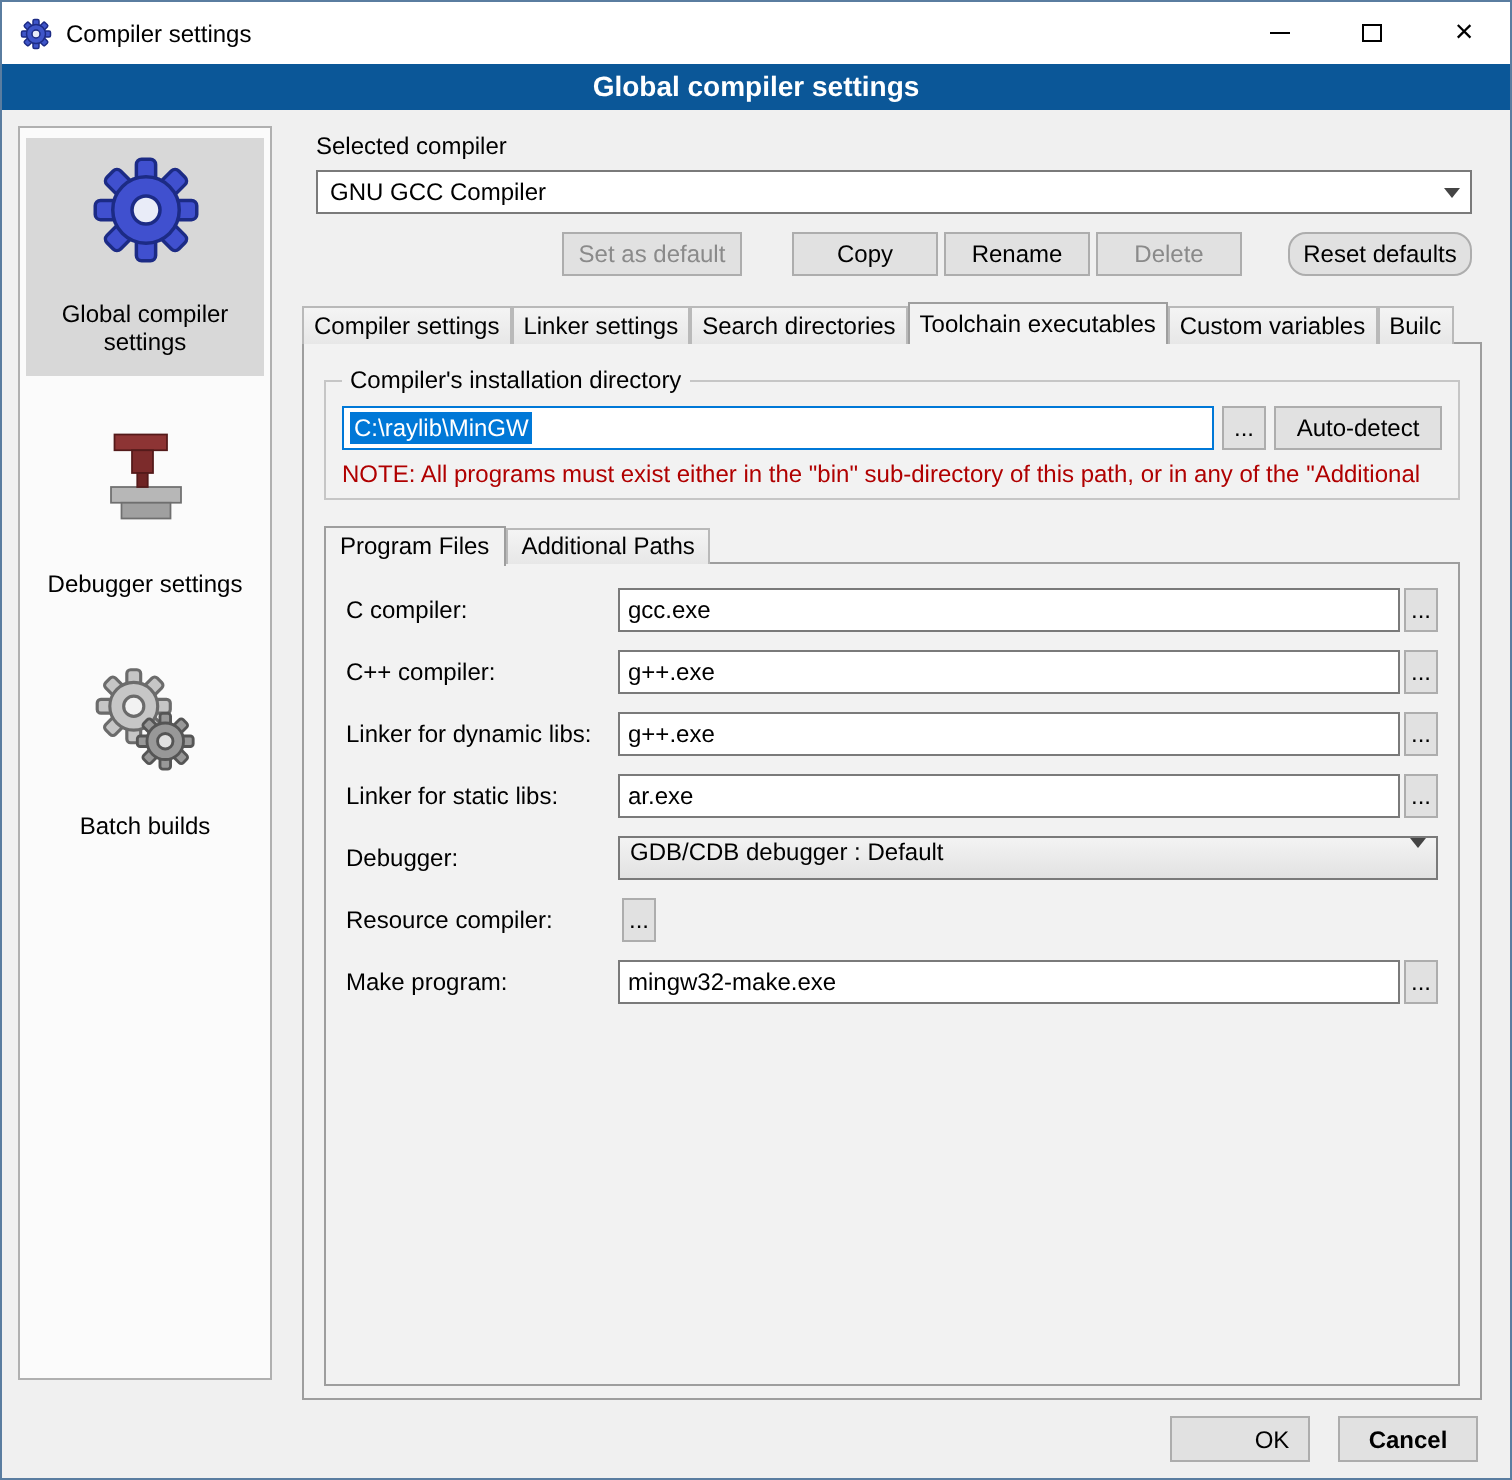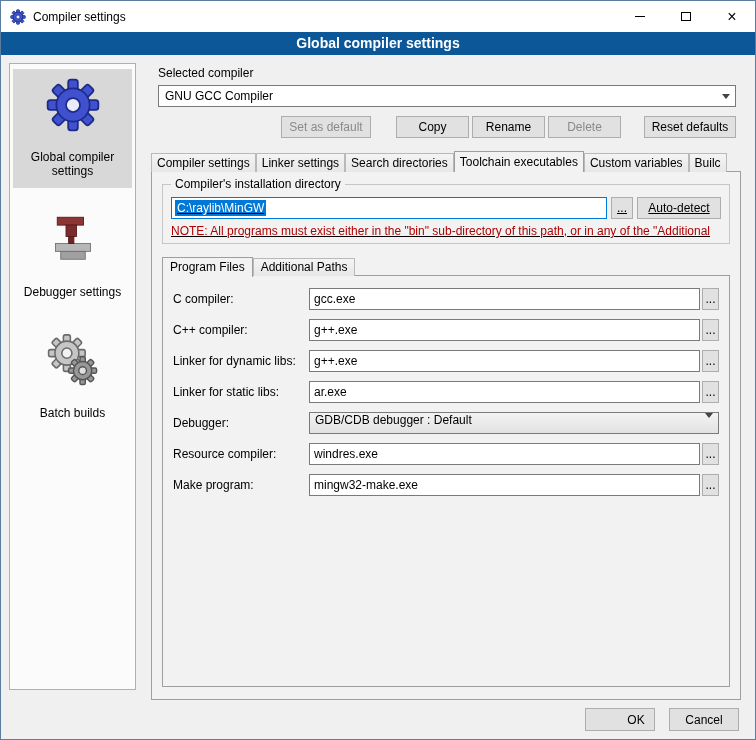--- a/index.html
+++ b/index.html
@@ -37,34 +37,34 @@
   .tri-down { width:0; height:0; border-left:4px solid transparent; border-right:4px solid transparent; border-top:5px solid #444; }
 
   .btn { background:#e1e1e1; border:1px solid #adadad; font-size:12px; height:22px; font-family:inherit; color:#000; }
   .btn.disabled { color:#8a8a8a; }
 
   .btn-row { margin:9px 0 0 7px; width:578px; display:flex; height:22px; }
   .b-setdefault { margin-left:123px; width:90px; }
   .b-copy { margin-left:25px; width:73px; }
   .b-rename { margin-left:3px; width:73px; }
   .b-delete { margin-left:3px; width:73px; }
-  .b-reset { margin-left:auto; width:92px; }
+  .b-reset { margin-left:auto; width:92px;border-radius:9px; }
 
   
   .tabbar { margin-top:13px; display:flex; align-items:flex-end; height:21px; position:relative; z-index:2; }
   .tabs-strip { flex:1; display:flex; align-items:flex-end; overflow:hidden; height:22px; }
   .tab { flex:0 0 auto; height:19px; line-height:18px; padding:0 5px; background:linear-gradient(#f4f4f4,#e7e7e7); border:1px solid #b9b9b9; border-bottom:none; white-space:nowrap; }
   .tab.active { height:22px; line-height:21px; background:#f2f2f2; border-color:#9e9e9e; margin-bottom:-1px; position:relative; z-index:3;text-align:center; }
   .tab-arrows { display:flex; gap:1px; margin:0 0 2px 2px; }
   .tab-arrow { width:16px; height:17px; font-size:7px; display:flex; align-items:center; justify-content:center; background:#ededed; border:1px solid #aaa; font-family:"DejaVu Sans",sans-serif; }
 
   .panel { position:relative; margin-top:-1px; width:590px; height:529px; background:#f2f2f2; border:1px solid #9e9e9e; padding:8px 10px; z-index:1; }
 
   
-  .groupbox { position:relative; border:1px solid #c6c6c6; margin-top:4px; padding:12px 8px 18px; height:60px;text-decoration:underline; }
+  .groupbox { position:relative; border:1px solid #c6c6c6; margin-top:10px; padding:12px 8px 18px; height:60px; }
   .gb-title { position:absolute; top:-8px; left:8px; background:#f2f2f2; padding:0 4px; }
   .dir-row { display:flex; height:22px; gap:4px; }
   .textbox { flex:1; border:1px solid #0078d7; background:#fff; display:flex; align-items:center; padding:0 3px; overflow:hidden; white-space:nowrap; }
   .textbox .sel { background:#0078d7; color:#fff; padding:1px 2px; }
   .browse-btn { width:22px; flex:0 0 auto; }
   .autodetect-btn { width:84px; flex:0 0 auto; }
   .note { margin-top:5px; color:#b00000; white-space:nowrap; overflow:hidden; }
 
   
   .inner-tabs { margin-top:12px; display:flex; align-items:flex-end; height:20px; position:relative; z-index:2; }
@@ -74,21 +74,21 @@
 
   .field-row { display:flex; align-items:center; height:22px; margin-bottom:9px; }
   .field-label { width:136px; flex:0 0 auto; }
   .field-input { flex:1; height:22px; border:1px solid #7a7a7a; background:#fff; display:flex; align-items:center; padding:0 4px; white-space:nowrap; overflow:hidden; }
   .mini-browse { width:17px; height:22px; margin-left:2px; flex:0 0 auto; padding:0; }
   .field-combo { flex:1; height:22px; border:1px solid #7a7a7a; background:linear-gradient(#f3f3f3,#e2e2e2); display:flex; padding:0 5px; white-space:nowrap; overflow:hidden; }
 
   
   .footer-btn { position:absolute; height:23px; width:70px; bottom:8px; }
   .ok { right:100px;padding-left:32px; }
-  .cancel { right:16px; }
+  .cancel { right:16px;font-weight:bold; }
 </style>
 </head>
 <body>
 
 <div class="window">
 
   <div class="titlebar">
     <svg class="app-icon" viewBox="0 0 64 64">
       <g transform="translate(32 32)">
         <g fill="#3f55c9" stroke="#1c2b85" stroke-width="3">
@@ -266,23 +266,20 @@
           <div class="field-combo">
             <span>GDB/CDB debugger : Default</span>
             <span class="arrow-zone">
                 <span class="tri-down"></span>
               </span>
           </div>
         </div>
 
         <div class="field-row">
           <span class="field-label">Resource compiler:</span>
-          <div class="field-input">
-              <span>windres.exe</span>
-            </div>
           <button class="btn mini-browse">...</button>
         </div>
 
         <div class="field-row">
           <span class="field-label">Make program:</span>
           <div class="field-input">
               <span>mingw32-make.exe</span>
             </div>
           <button class="btn mini-browse">...</button>
         </div>

